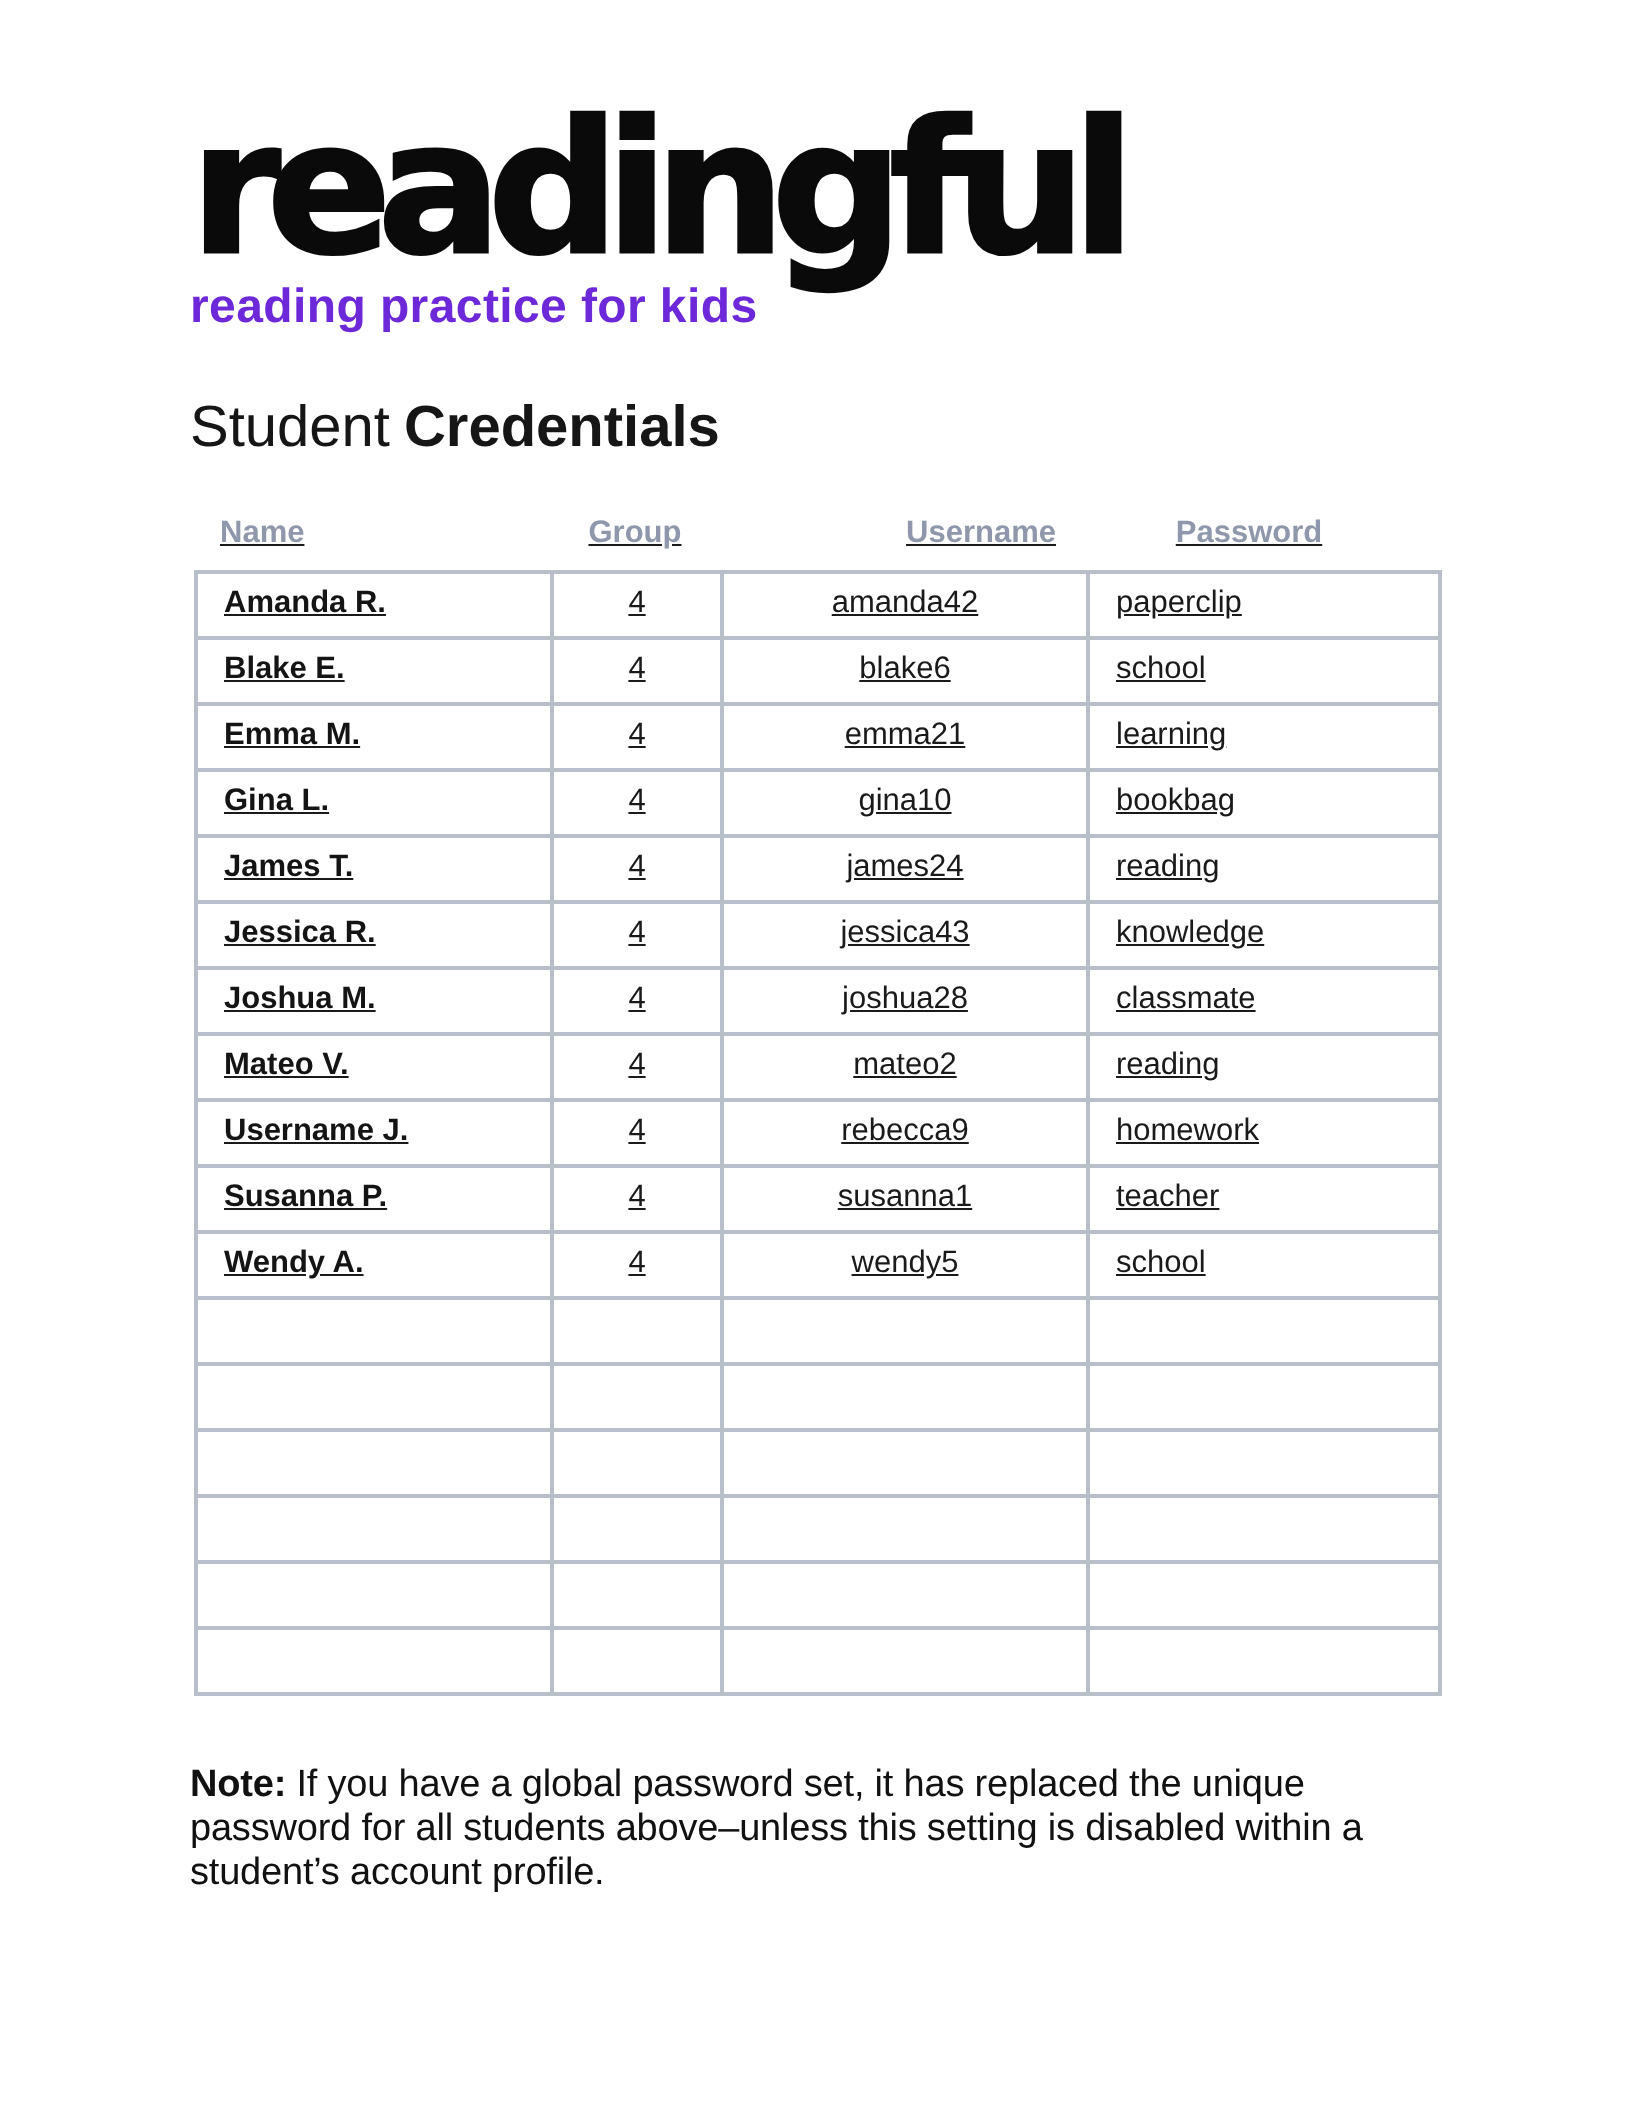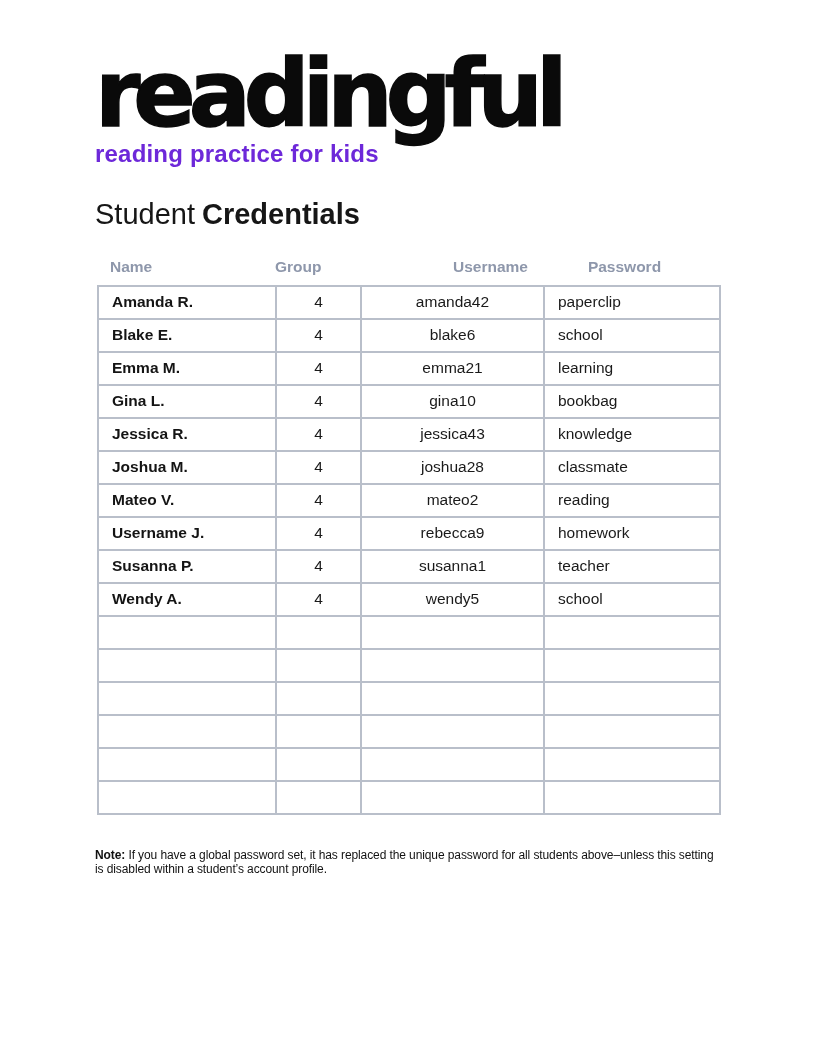--- a/index.html
+++ b/index.html
@@ -35,30 +35,30 @@
   
   .page-title {
     margin-top: 30px;
     font-size: 29px;
     color: #161616;
   }
   .page-title .regular { font-weight: normal; }
   .page-title .bold { font-weight: bold; margin-left: 7px; }
 
   
-  .table-wrap { margin-top: 27px; margin-left: 2px; width: 622px; }
+  .table-wrap { margin-top: 27px; margin-left: 2px; width: 622px; text-decoration: underline; }
   .thead-row {
     display: flex;
     font-weight: bold;
     font-size: 15.5px;
     color: #8e97ab;
     margin-bottom: 9px;
   }
   .thead-row .h0 { width: 178px; text-align: left;  padding-left: 13px; }
-  .thead-row .h1 { width: 85px;  }
+  .thead-row .h1 { width: 85px;  text-align: center; }
   .thead-row .h2 { width: 183px; text-align: right; padding-right: 15px; }
   .thead-row .h3 { width: 176px; text-align: center; padding-right: 13px; }
 
   table.cred-table {
     border-collapse: collapse;
     table-layout: fixed;
     width: 622px;
     border: 2px solid #b6bdc9;
   }
   table.cred-table td {
@@ -72,21 +72,21 @@
   td.c0 { font-weight: bold; text-align: left; color: #141414; }
   td.c1 { text-align: center; }
   td.c2 { text-align: center; padding-right: 15px; }
   td.c3 { }
 
   
   .note {
     margin-top: 34px;
     margin-left: 0;
     width: 622px;
-    font-size: 12px;
+    font-size: 19px;
     line-height: 1.16;
     letter-spacing: -0.1px;
     color: #111111;
   }
   .note b { font-weight: bold; }
 </style>
 </head>
 <body>
 
 <div class="content">
@@ -133,20 +133,26 @@
             <td class="c2">emma21</td>
             <td class="c3">learning</td>
           </tr>
           <tr>
             <td class="c0">Gina L.</td>
             <td class="c1">4</td>
             <td class="c2">gina10</td>
             <td class="c3">bookbag</td>
           </tr>
           <tr>
+            <td class="c0">James T.</td>
+            <td class="c1">4</td>
+            <td class="c2">james24</td>
+            <td class="c3">reading</td>
+          </tr>
+          <tr>
             <td class="c0">Jessica R.</td>
             <td class="c1">4</td>
             <td class="c2">jessica43</td>
             <td class="c3">knowledge</td>
           </tr>
           <tr>
             <td class="c0">Joshua M.</td>
             <td class="c1">4</td>
             <td class="c2">joshua28</td>
             <td class="c3">classmate</td>

